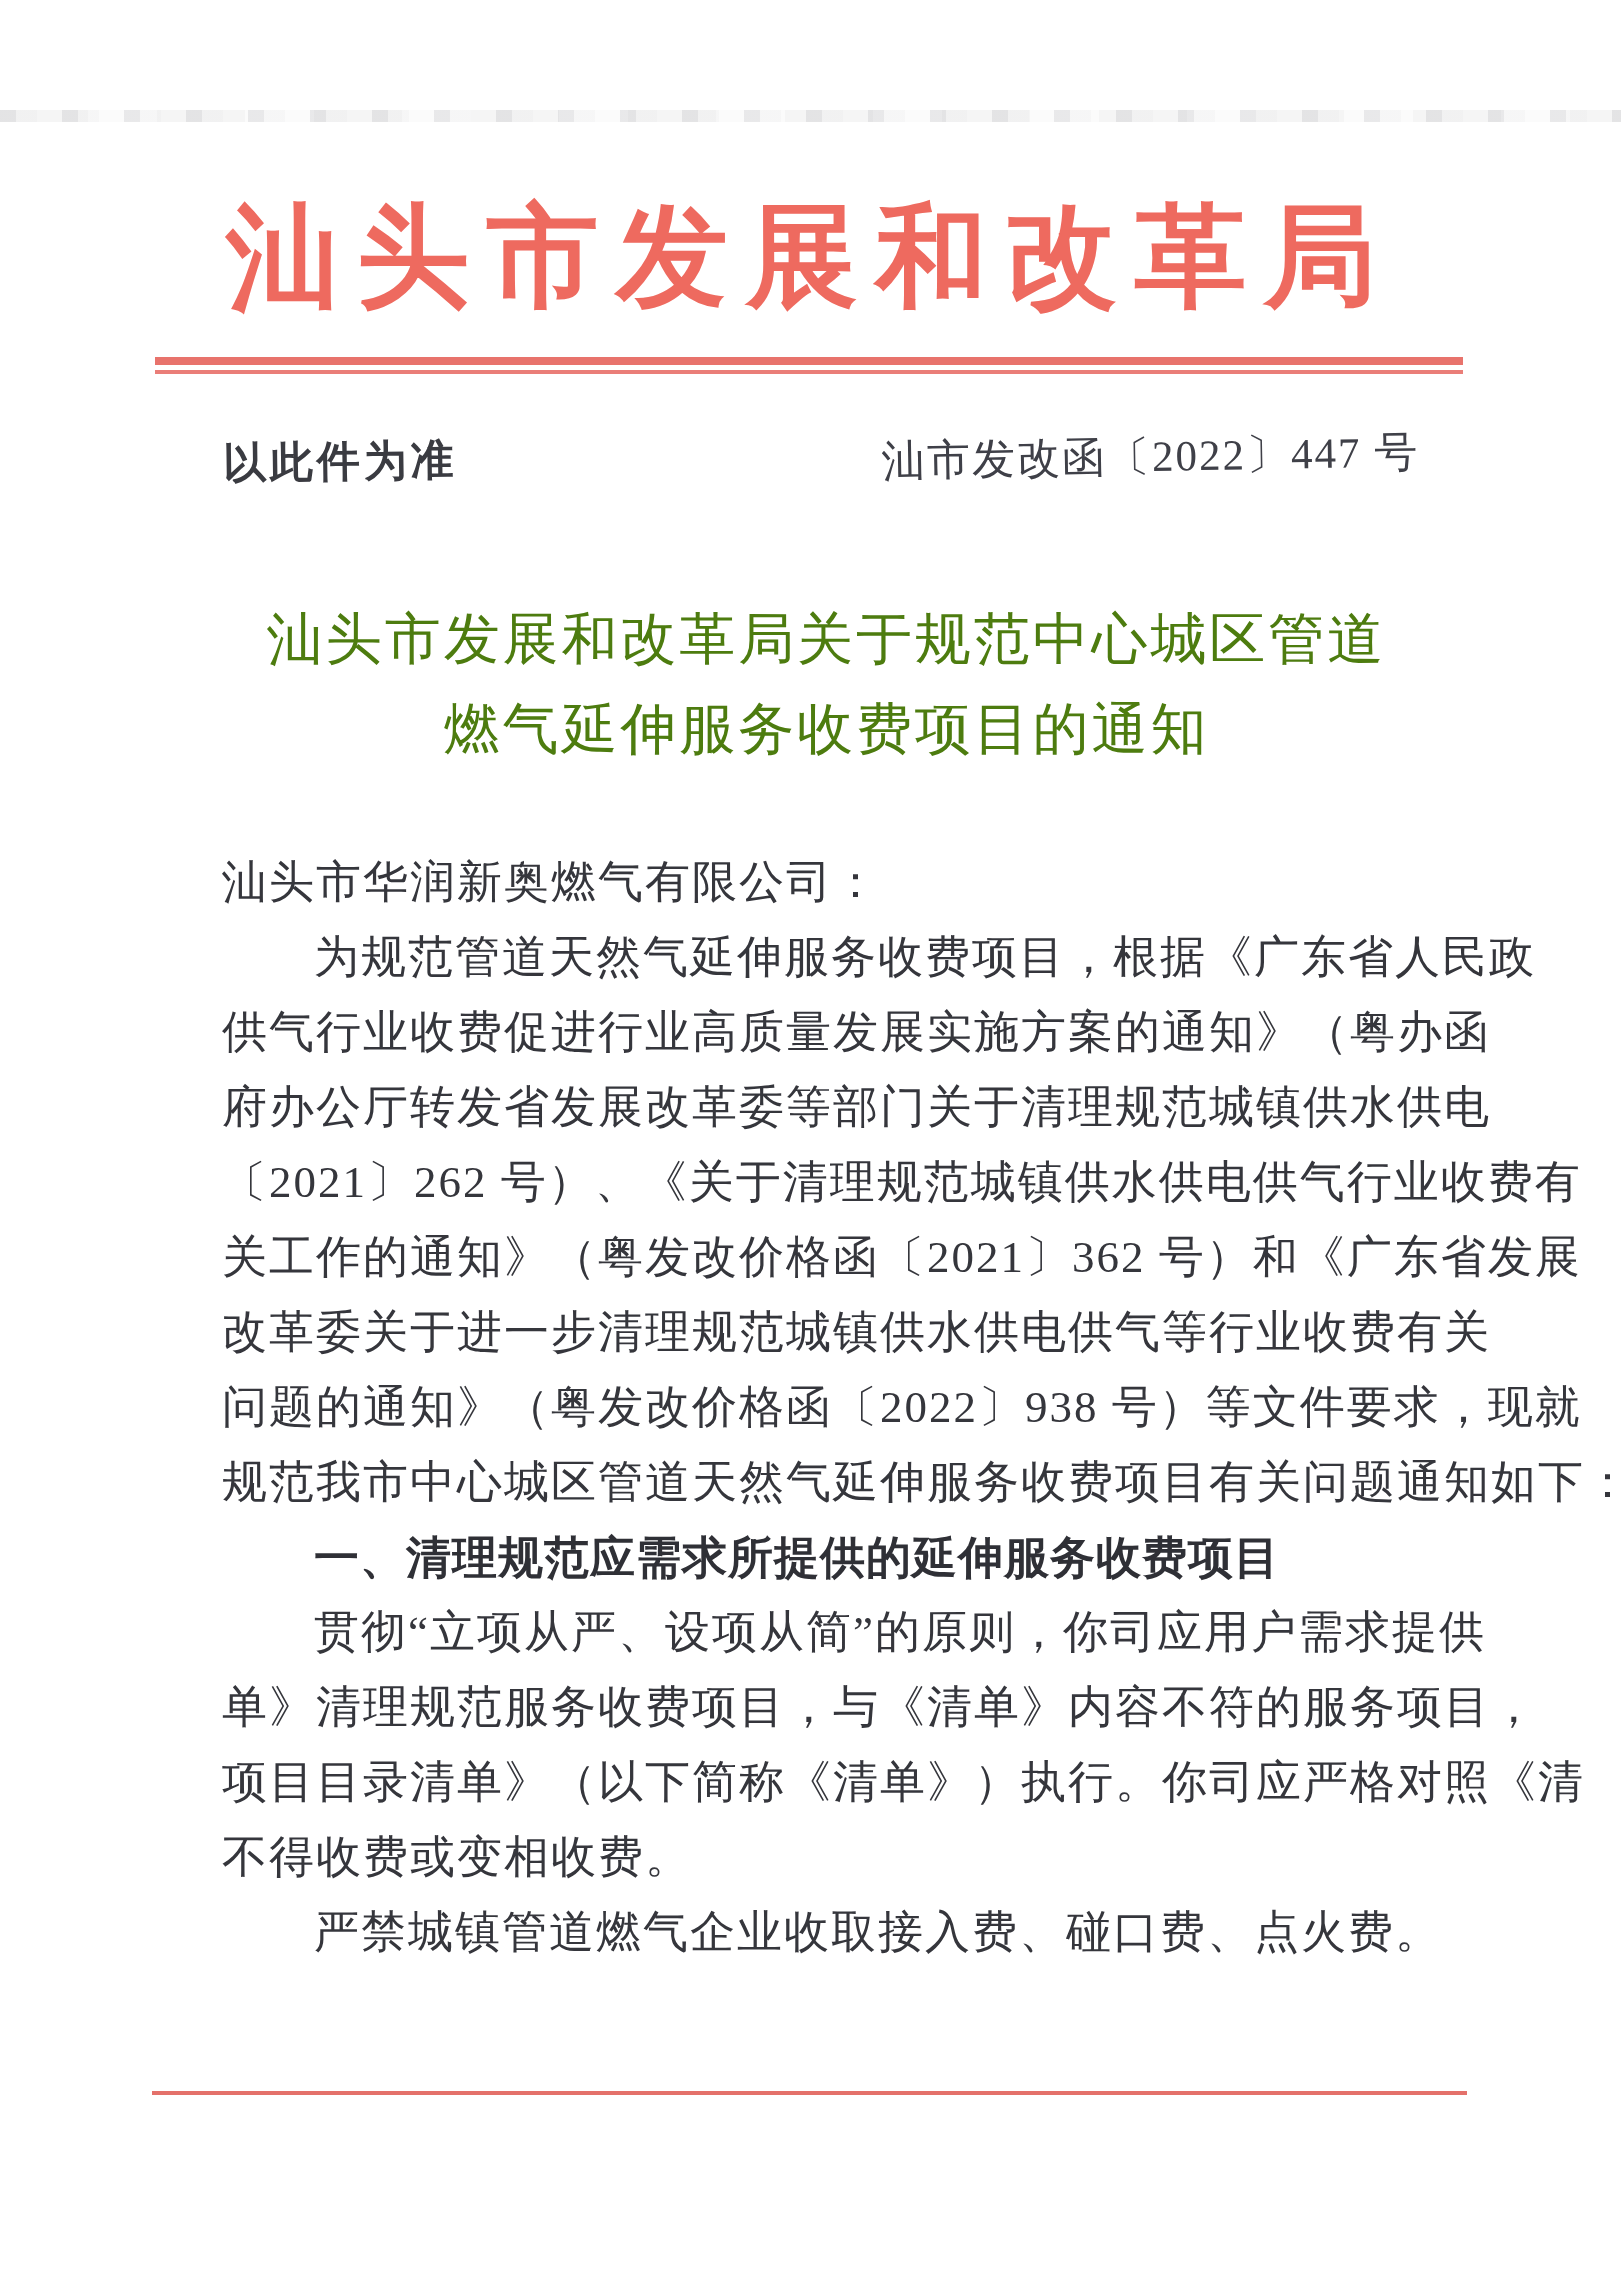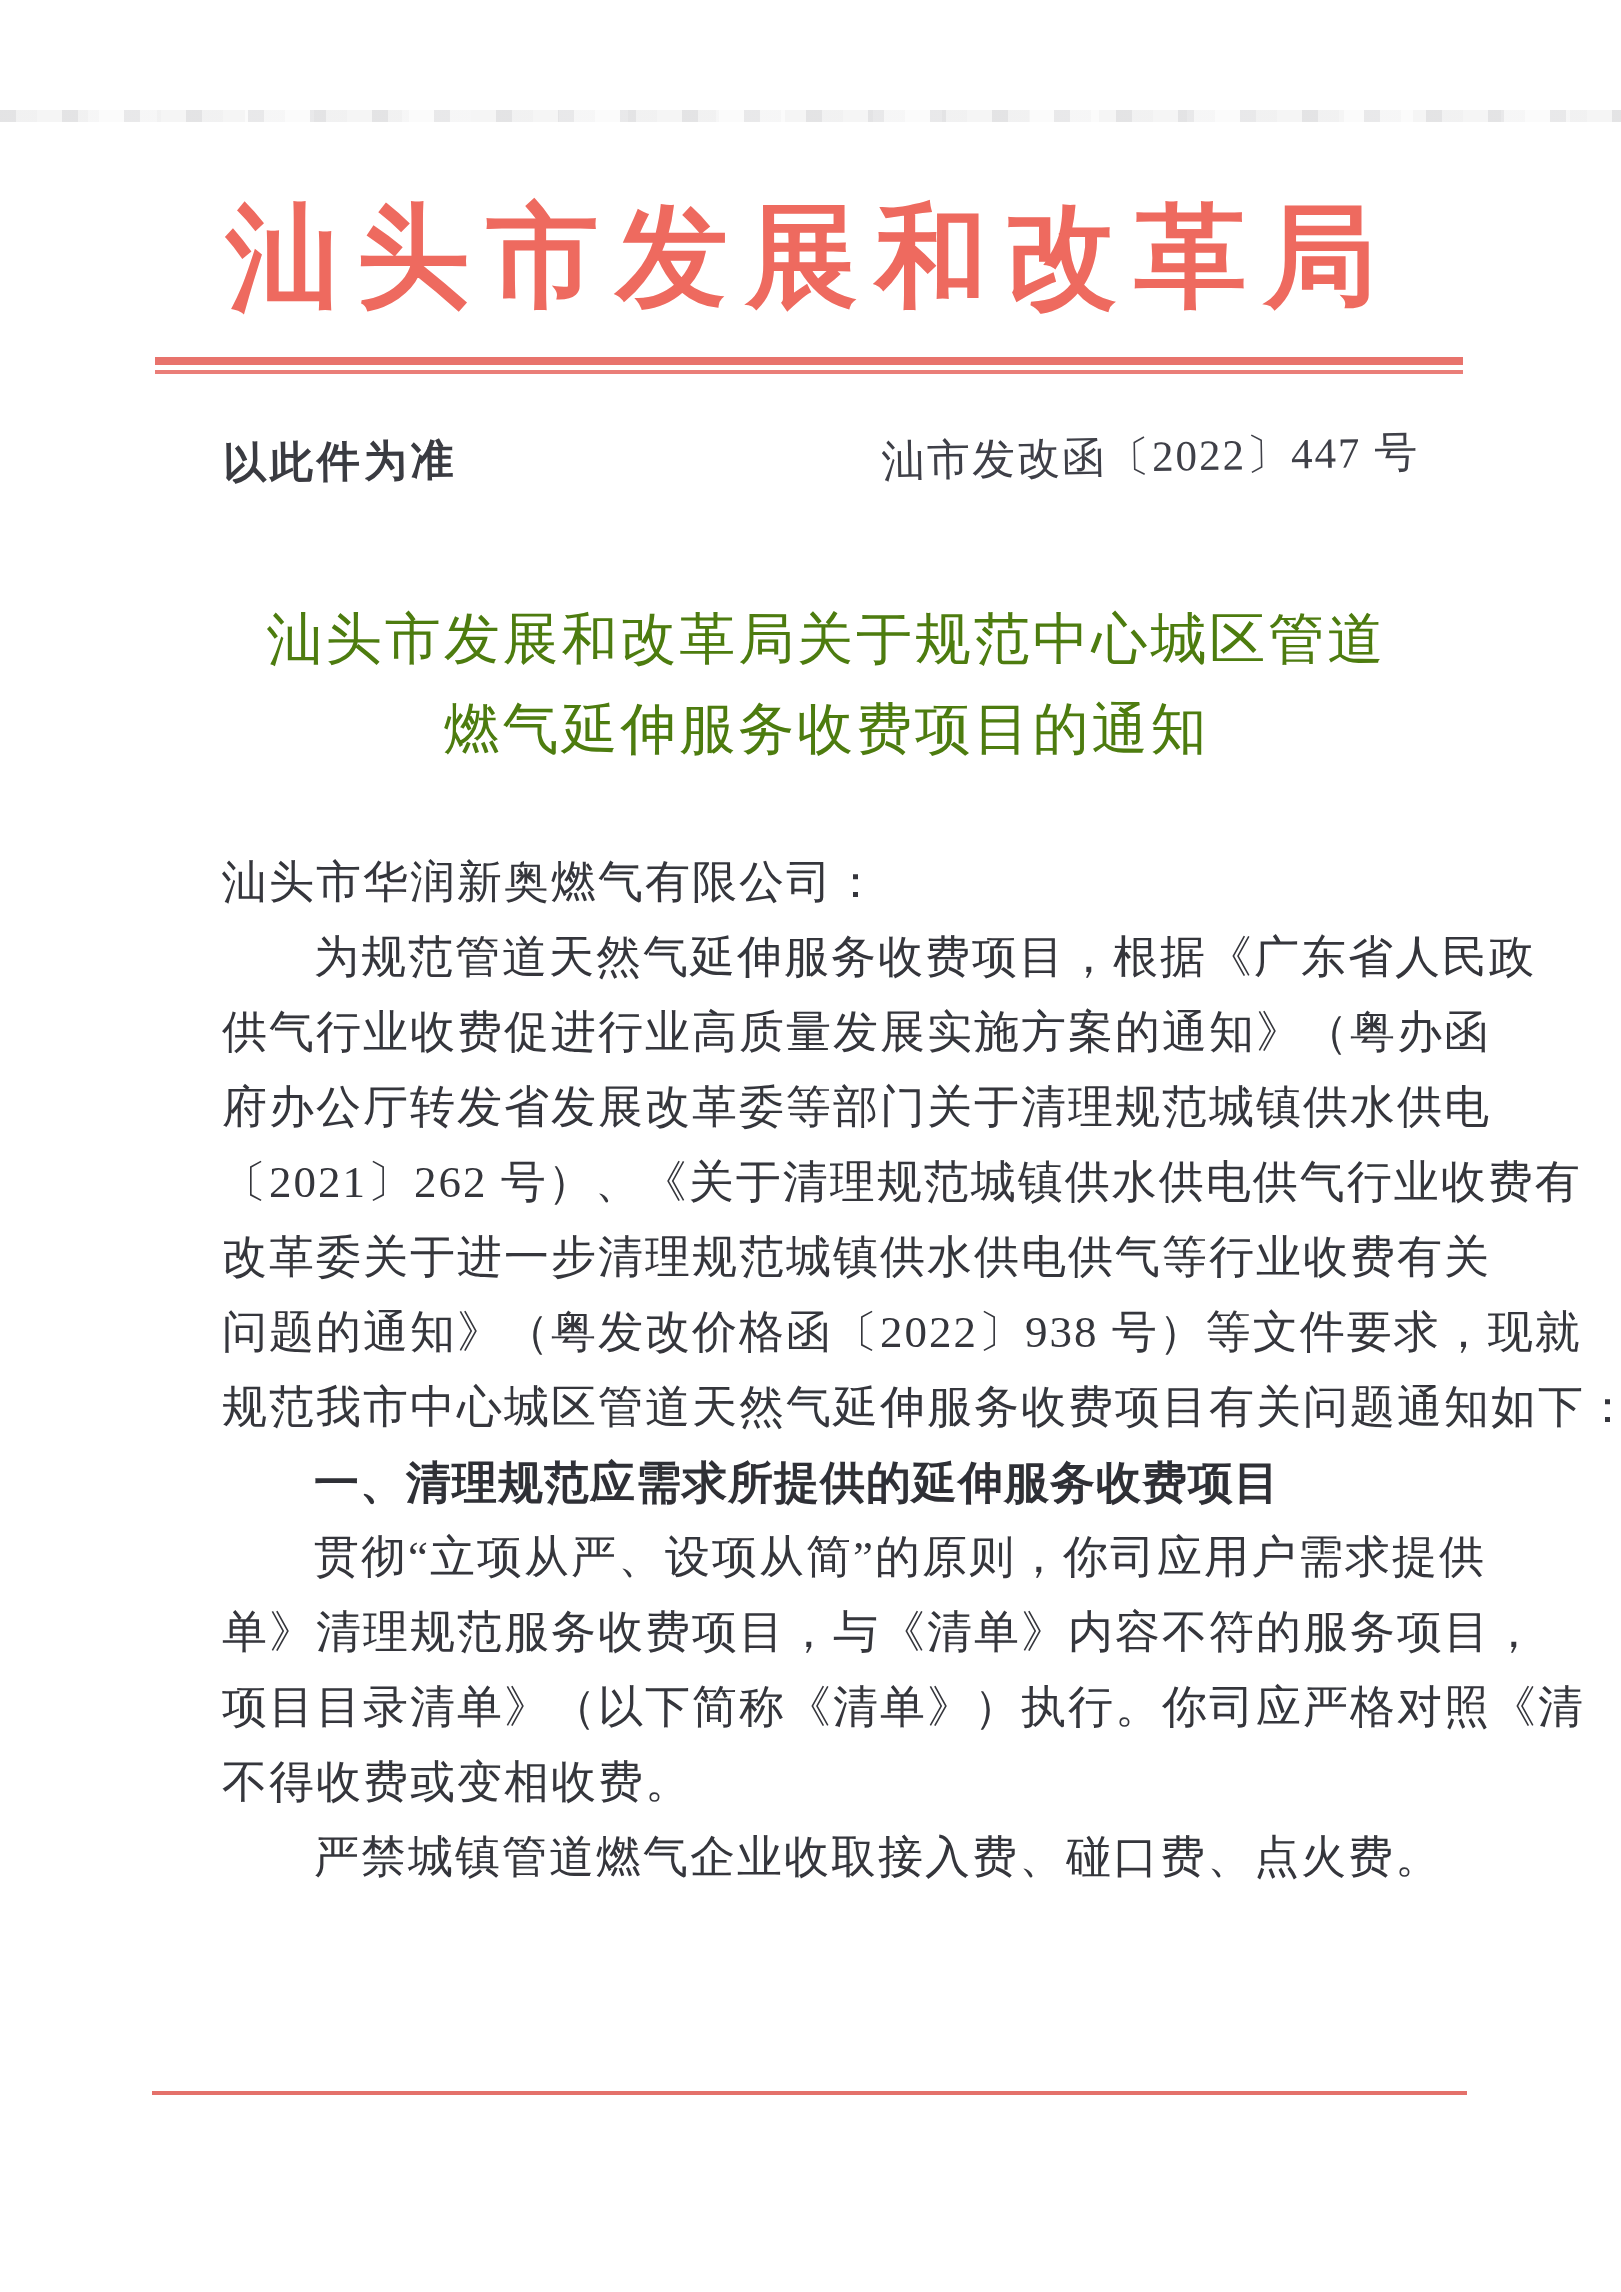--- a/index.html
+++ b/index.html
@@ -109,20 +109,21 @@
     <div>汕头市发展和改革局关于规范中心城区管道</div>
     <div>燃气延伸服务收费项目的通知</div>
   </div>
 
   <div class="body-text">
       <div class="bline">汕头市华润新奥燃气有限公司：</div>
       <div class="bline indent">为规范管道天然气延伸服务收费项目，根据《广东省人民政</div>
       <div class="bline">供气行业收费促进行业高质量发展实施方案的通知》（粤办函</div>
       <div class="bline">府办公厅转发省发展改革委等部门关于清理规范城镇供水供电</div>
       <div class="bline">〔2021〕262 号）、《关于清理规范城镇供水供电供气行业收费有</div>
+      <div class="bline">关工作的通知》（粤发改价格函〔2021〕362 号）和《广东省发展</div>
       <div class="bline">改革委关于进一步清理规范城镇供水供电供气等行业收费有关</div>
       <div class="bline">问题的通知》（粤发改价格函〔2022〕938 号）等文件要求，现就</div>
       <div class="bline">规范我市中心城区管道天然气延伸服务收费项目有关问题通知如下：</div>
       <div class="bline indent bold">一、清理规范应需求所提供的延伸服务收费项目</div>
       <div class="bline indent">贯彻“立项从严、设项从简”的原则，你司应用户需求提供</div>
       <div class="bline">单》清理规范服务收费项目，与《清单》内容不符的服务项目，</div>
       <div class="bline">项目目录清单》（以下简称《清单》）执行。你司应严格对照《清</div>
       <div class="bline">不得收费或变相收费。</div>
       <div class="bline indent">严禁城镇管道燃气企业收取接入费、碰口费、点火费。</div>
     </div>

